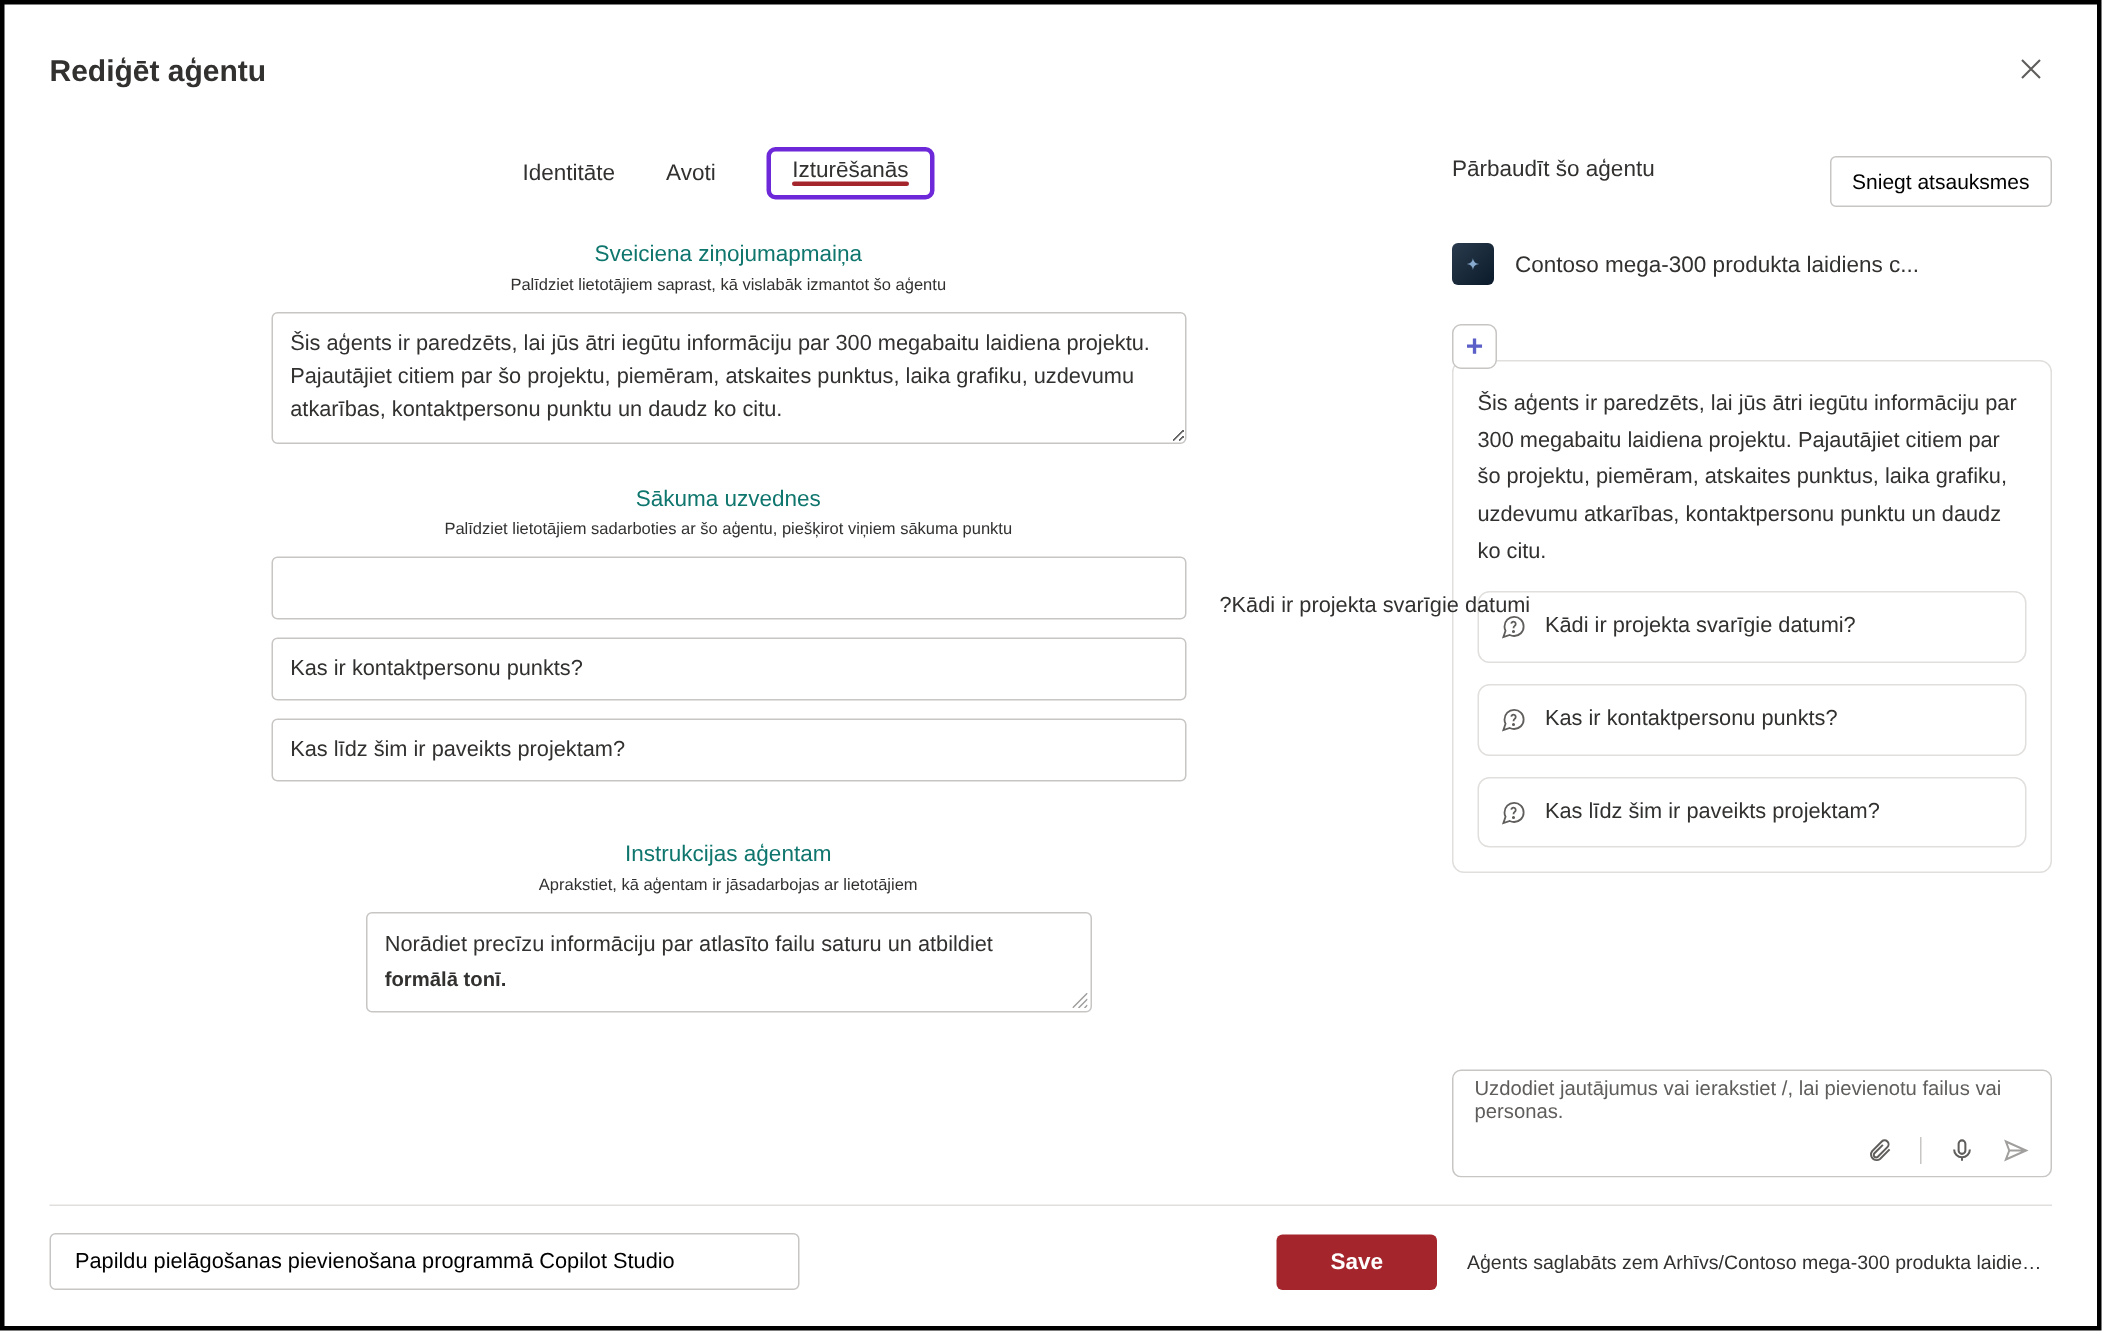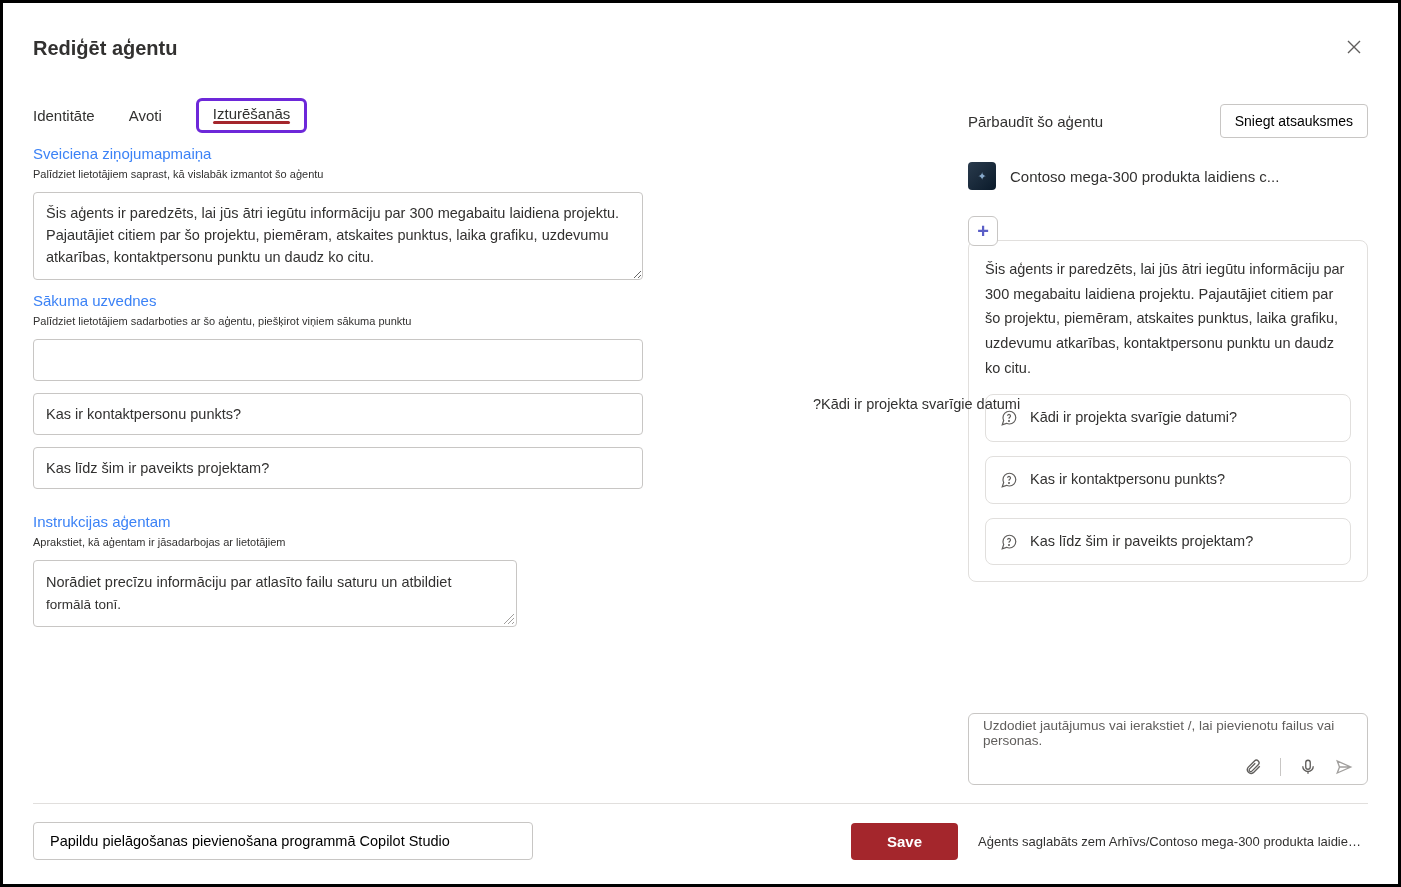--- a/index.html
+++ b/index.html
@@ -12,58 +12,58 @@
       width: 1401px;
       height: 887px;
       overflow: hidden;
     }
     .container { display: flex; flex-direction: column; height: 100%; }
     .header { display: flex; justify-content: space-between; align-items: center; padding: 28px 30px 10px 30px; }
     .page-title { font-size: 20px; font-weight: 600; color: #323130; }
     .close-x { font-size: 20px; color: #605e5c; cursor: pointer; padding: 6px; }
 
     .body { display: flex; flex: 1; overflow: hidden; padding: 0 30px; gap: 30px; }
-    .left-col { flex: 1; min-width: 0; display: flex; flex-direction: column; }
+    .left-col { flex: 1; min-width: 0; display: flex; flex-direction: column; align-items: center; }
     .right-col { width: 400px; display: flex; flex-direction: column; }
 
     .tabs { display: flex; gap: 34px; margin-top: 22px; align-items: center; }
     .tab { font-size: 15px; color: #323130; padding: 6px 0; cursor: pointer; }
     .tab.active-wrap {
       border: 3px solid #6d28d9;
       border-radius: 6px;
       padding: 4px 14px 8px 14px;
       position: relative;
     }
     .tab.active-wrap .underline {
       position: absolute;
       left: 14px; right: 14px; bottom: 6px;
       height: 3px; background: #a4262c; border-radius: 2px;
     }
 
-    .section-heading { font-size: 15px; color: #3b82f6; margin-top: 12px; margin-bottom: 6px; }
+    .section-heading { font-size: 15px; color: #0f766e; margin-top: 28px; margin-bottom: 6px; }
     .section-sub { font-size: 11px; color: #323130; margin-bottom: 12px; }
     textarea.tbox, input.tline {
       width: 610px;
       border: 1px solid #c8c6c4;
       border-radius: 4px;
       padding: 10px 12px;
       font-family: inherit;
       font-size: 14.5px;
       color: #323130;
       resize: both;
       line-height: 1.5;
     }
     input.tline { height: 42px; resize: none; display: block; margin-bottom: 12px; }
     textarea.tbox { height: 88px; }
     .instr-text { line-height: 1.6; }
     .instr-line1 { font-size: 14.5px; }
-    .instr-line2 { font-size: 13.5px; color: #323130; }
+    .instr-line2 { font-size: 13.5px; color: #323130; font-weight: bold; }
 
     
-    .right-header { display: flex; justify-content: space-between; align-items: center; margin-top: 28px; }
+    .right-header { display: flex; justify-content: space-between; margin-top: 28px; }
     .test-label { font-size: 15px; color: #323130; }
     .feedback-btn { border: 1px solid #c8c6c4; background: #fff; border-radius: 4px; padding: 8px 14px; font-size: 14px; cursor: pointer; }
 
     .chat-panel { margin-top: 22px; position: relative; }
     .agent-row { display: flex; align-items: center; gap: 14px; padding: 2px 0; }
     .avatar { width: 28px; height: 28px; background: linear-gradient(135deg,#2a3b4d,#0a1a2a); border-radius: 4px; display:flex;align-items:center;justify-content:center;color:#8ac; font-size:11px;}
     .agent-name { font-size: 15px; color: #323130; }
 
     .new-badge {
       width: 30px; height: 30px; border: 1px solid #c8c6c4; border-radius: 6px;

